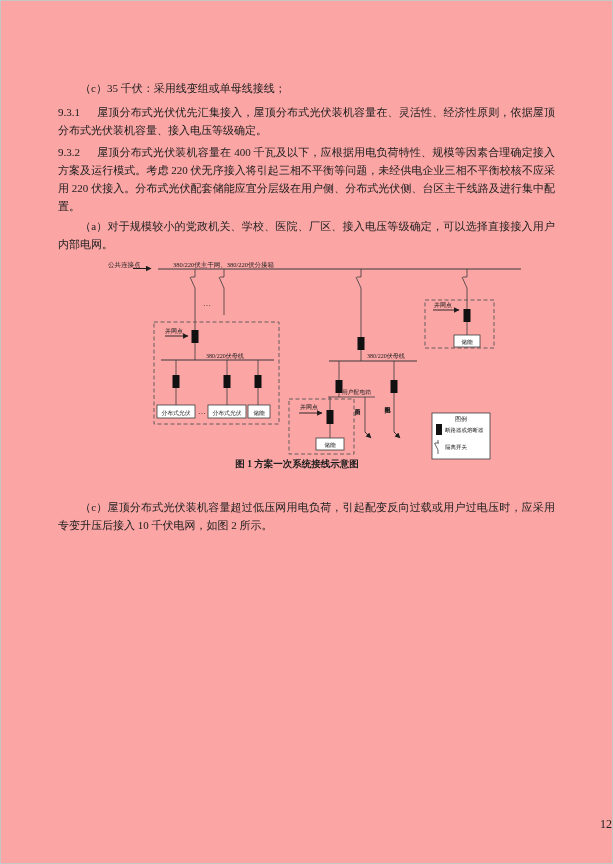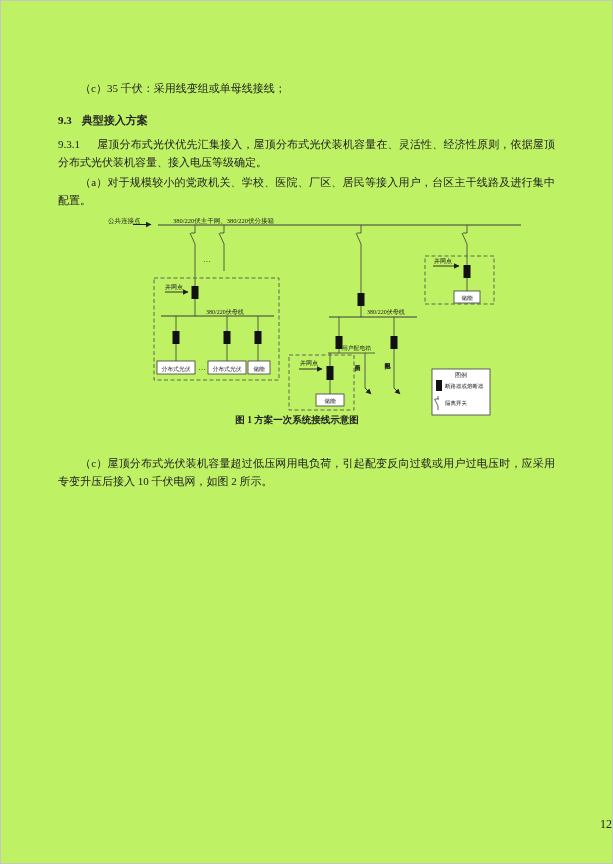--- a/index.html
+++ b/index.html
@@ -1,20 +1,20 @@
 <!DOCTYPE html>
 <html><head>
 <meta charset="utf-8">
 <style>
   html,body{margin:0;padding:0;background:#ffffff;}
   .page{
     position:relative;
     width:613px;height:864px;
     box-sizing:border-box;
-    background:#bef264;
+    background:#fca5a5;
     border:1px solid #c6c6c6;
     font-family:"Liberation Serif","DejaVu Serif",serif;
     color:#212121;
     overflow:hidden;
   }
   .content{
     padding:78px 57px 0 57px;
   }
   p{margin:0;font-size:11px;line-height:18px;text-align:justify;}
   .item{text-indent:2em;}
@@ -45,26 +45,26 @@
   .vtext{writing-mode:vertical-rl;text-orientation:upright;}
 </style>
 </head>
 <body>
 
 <div class="page">
   <div class="content">
 
     <p class="item">（c）35 千伏：采用线变组或单母线接线；</p>
 
-    <p class="heading"><span class="num">9.3</span><span>典型接入方案</span></p>
 
     <p class="clause"><span class="num">9.3.1</span><span>屋顶分布式光伏优先汇集接入，屋顶分布式光伏装机容量在、灵活性、经济性原则，依据屋顶分布式光伏装机容量、接入电压等级确定。</span></p>
 
+    <p class="clause clause2"><span class="num">9.3.2</span><span>屋顶分布式光伏装机容量在 400 千瓦及以下，应根据用电负荷特性、规模等因素合理确定接入方案及运行模式。考虑 220 伏无序接入将引起三相不平衡等问题，未经供电企业三相不平衡校核不应采用 220 伏接入。分布式光伏配套储能应宜分层级在用户侧、分布式光伏侧、台区主干线路及进行集中配置。</span></p>
 
-    <p class="item itemA">（a）对于规模较小的党政机关、学校、医院、厂区、居民等接入用户，台区主干线路及进行集中配置。</p>
+    <p class="item itemA">（a）对于规模较小的党政机关、学校、医院、厂区、接入电压等级确定，可以选择直接接入用户内部电网。</p>
 
     <div class="figure">
       <svg width="613" height="215" viewBox="0 0 613 215">
         <defs>
           <marker id="ah" markerWidth="7" markerHeight="7" refX="5.5" refY="3" orient="auto">
             <path d="M0,0 L6,3 L0,6 z" fill="#1d1d1d"></path>
           </marker>
         </defs>
 
         <text x="107" y="10" font-size="6.5">公共连接点</text>

